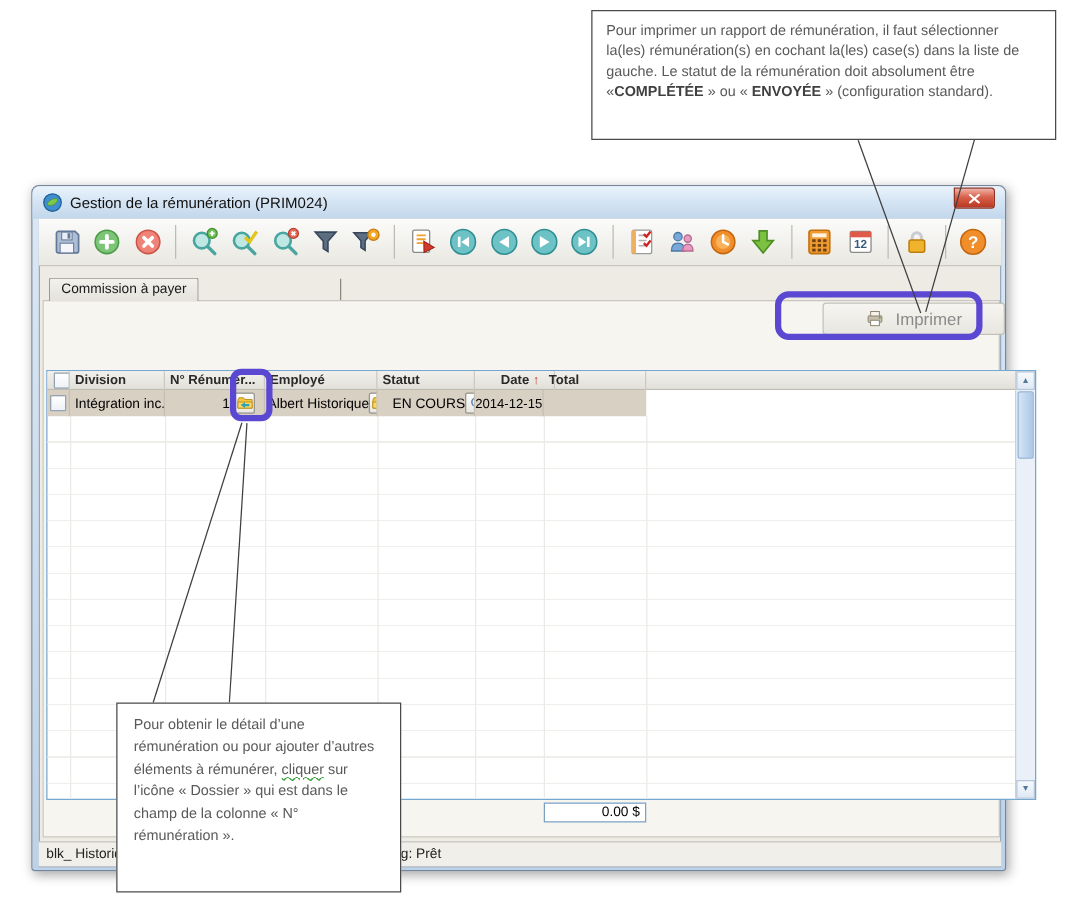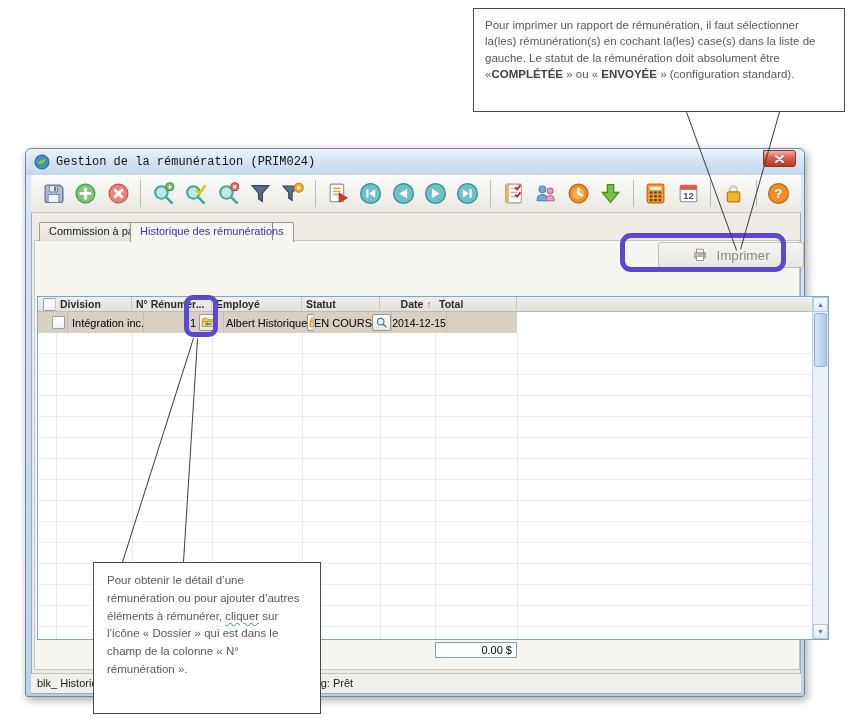--- a/index.html
+++ b/index.html
@@ -27,21 +27,21 @@
   #hl-print  { left:620px; top:233px; width:166px; height:39px; border-radius:11px; }
 
   
   #win { position:absolute; left:25px; top:148px; width:780px; height:549px;
     background:linear-gradient(#dbe8f5,#bcd2e8); border:1px solid #76879c;
     border-radius:6px 6px 3px 3px; box-shadow:2px 3px 9px rgba(0,0,0,.35); z-index:10; }
   #titlebar { position:absolute; left:0; top:0; width:778px; height:26px;
     display:flex; align-items:center; padding:0 8px; gap:6px;
     background:linear-gradient(#eaf3fc 0%,#d6e5f4 45%,#c2d7ec 100%);
     border-radius:6px 6px 0 0; }
-  #title-text { font-size:12px; color:#111;font-family:Liberation Mono, monospace; }
+  #title-text { font-size:12px; color:#111; }
   #close-btn { position:absolute; right:8px; top:1px; width:33px; height:17px;
     background:linear-gradient(#f0b3a4 0%,#d8604b 45%,#b8371f 100%);
     border:1px solid #8e3526; border-radius:0 3px 3px 3px;
     display:flex; align-items:center; justify-content:center; cursor:pointer; }
   #client-bg { position:absolute; left:5px; top:26px; width:770px; height:519px;
     background:#edebe4; border:1px solid #97a9bf; }
 
   
   #toolbar { position:absolute; left:5px; top:26px; width:770px; height:38px;
     background:linear-gradient(#fbfbfa,#e9e8e2); border-bottom:1px solid #c8c6bf;
@@ -70,21 +70,21 @@
   #grid { position:absolute; left:11px; top:147px; width:792px; height:344px;
     background:#fff; border:1px solid #74a8d0; }
   #grid-header { position:absolute; left:0; top:0; right:16px; height:15px;
     background:linear-gradient(#f1f0eb,#e2e0d9); border-bottom:1px solid #bdbbb3;
     font-size:10.5px; font-weight:700; color:#2a2a2a; }
   .hcell { position:absolute; top:0; height:15px; line-height:15px; padding:0 4px;
     border-right:1px solid #cbc9c1; overflow:hidden; white-space:nowrap; }
   #data-row { position:absolute; left:0; top:15px; width:479px; height:21px;
     background:#d9d0c4; font-size:11px; color:#000; }
   .rcell { position:absolute; top:0; height:21px; display:flex; align-items:center;
-    border-right:1px solid #c6beb1; overflow:hidden; white-space:nowrap;margin-left:12px; }
+    border-right:1px solid #c6beb1; overflow:hidden; white-space:nowrap; }
   .cell-btn { width:17px; height:17px; background:linear-gradient(#fdfdfc,#e9e7e0);
     border:1px solid #97958d; border-radius:2px; display:flex; align-items:center;
     justify-content:center; flex:0 0 auto; }
   .checkbox { width:13px; height:13px; background:linear-gradient(#fff,#eef2f6);
     border:1px solid #93a3b3; border-radius:1px; }
   .vline { position:absolute; top:36px; bottom:0; width:1px; background:#ebeae6; }
   #grid-lines { position:absolute; left:0; top:36px; right:16px; bottom:0;
     background:repeating-linear-gradient(to bottom,transparent 0 20px,#efeeea 20px 21px); }
   .sort-arrow { color:#c0392b; font-size:10px; font-weight:700; margin-left:3px; }
 
@@ -290,21 +290,20 @@
       <div class="tsep"></div>
       <div class="tbtn">
           <svg width="25" height="25" viewBox="0 0 24 24">
             <circle cx="12" cy="12" r="9.5" fill="#ef8e2a" stroke="#c2660f" stroke-width="1.2"></circle>
             <text x="12" y="16.5" font-size="13" font-weight="bold" fill="#fff" text-anchor="middle" font-family="Liberation Sans, sans-serif">?</text>
           </svg>
         </div>
     </div>
 
     <div class="tab" id="tab-inactive">Commission à payer</div>
-    <div class="tab" id="tab-active">Historique des rémunérations</div>
     <div id="tab-divider"></div>
     <div id="tabpanel"></div>
 
     <div id="print-btn">
       <svg width="16" height="16" viewBox="0 0 16 16">
           <rect x="2.5" y="5.5" width="11" height="5.5" rx="1" fill="#c8beaf" stroke="#8f8574" stroke-width="0.8"></rect>
           <rect x="4.5" y="2.2" width="7" height="3.6" fill="#f5f2ea" stroke="#8f8574" stroke-width="0.8"></rect>
           <rect x="4.5" y="9.2" width="7" height="4.3" fill="#fff" stroke="#8f8574" stroke-width="0.8"></rect>
           <circle cx="11.8" cy="7" r="0.9" fill="#6a9f4a"></circle>
         </svg>
@@ -354,21 +353,21 @@
         <div class="rcell" style="left:174px;width:90px;padding-left:2px;justify-content:space-between">
           <span>Albert Historique</span>
           <div class="cell-btn" style="margin-right:1px">
               <svg width="14" height="14" viewBox="0 0 16 16">
                 <path d="M1.5 4.5l1-2h4.2l1 1.6h6.8v7.9h-13z" fill="#f5c63d" stroke="#b98a12" stroke-width="0.8"></path>
                 <path d="M1.5 6.4h13V12h-13z" fill="#fad96a" stroke="#b98a12" stroke-width="0.8"></path>
                 <path d="M4 9.2l4-2.6v1.6h4v2H8v1.6z" fill="#2fa3ad"></path>
               </svg>
             </div>
         </div>
-        <div class="rcell" style="left:264px;width:78px;padding-left:0;justify-content:space-between">
+        <div class="rcell" style="left:264px;width:78px;padding-left:12px;justify-content:space-between">
           <span>EN COURS</span>
           <div class="cell-btn" style="margin-right:1px;width:19px">
               <svg width="13" height="13" viewBox="0 0 16 16">
                 <circle cx="7" cy="7" r="4" fill="#eaf2fa" stroke="#4a7fb5" stroke-width="1.4"></circle>
                 <path d="M10 10l3.5 3.5" stroke="#4a7fb5" stroke-width="1.8" stroke-linecap="round"></path>
               </svg>
             </div>
         </div>
         <div class="rcell" style="left:342px;width:55px;justify-content:center;font-size:10.5px">
           <span>2014-12-15</span>

